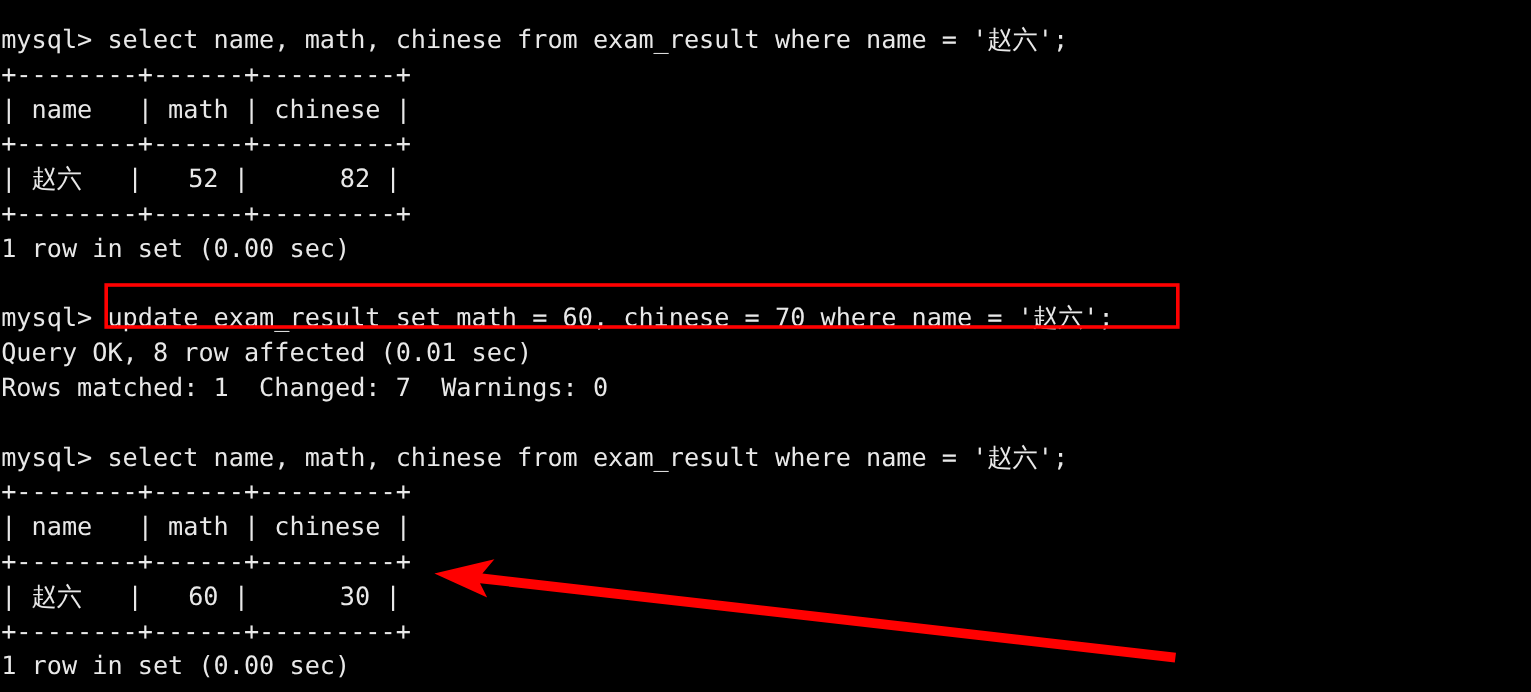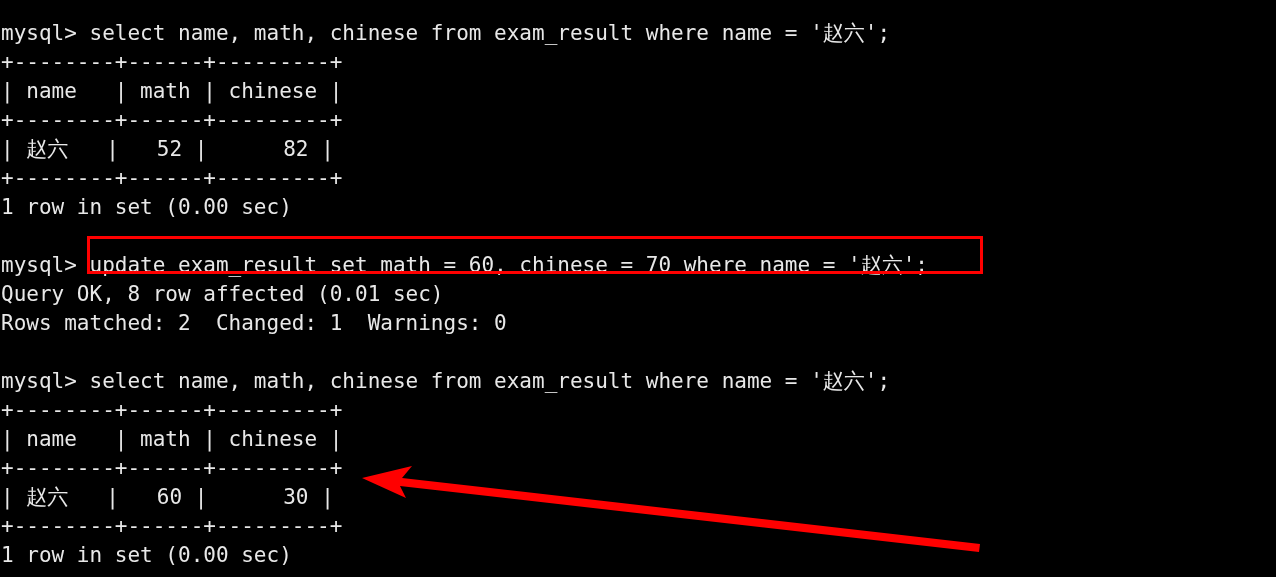--- a/index.html
+++ b/index.html
@@ -66,21 +66,21 @@
     <div class="line">mysql&gt; select name, math, chinese from exam_result where name = '赵六';</div>
     <div class="line">+--------+------+---------+</div>
     <div class="line">| name   | math | chinese |</div>
     <div class="line">+--------+------+---------+</div>
     <div class="line">| 赵六   |   52 |      82 |</div>
     <div class="line">+--------+------+---------+</div>
     <div class="line">1 row in set (0.00 sec)</div>
     <div class="line blank"></div>
     <div class="line">mysql&gt; update exam_result set math = 60, chinese = 70 where name = '赵六';</div>
     <div class="line">Query OK, 8 row affected (0.01 sec)</div>
-    <div class="line">Rows matched: 2  Changed: 1  Warnings: 0</div>
+    <div class="line">Rows matched: 1  Changed: 7  Warnings: 0</div>
     <div class="line blank"></div>
     <div class="line">mysql&gt; select name, math, chinese from exam_result where name = '赵六';</div>
     <div class="line">+--------+------+---------+</div>
     <div class="line">| name   | math | chinese |</div>
     <div class="line">+--------+------+---------+</div>
     <div class="line">| 赵六   |   60 |      30 |</div>
     <div class="line">+--------+------+---------+</div>
     <div class="line">1 row in set (0.00 sec)</div>
   </div>
 

